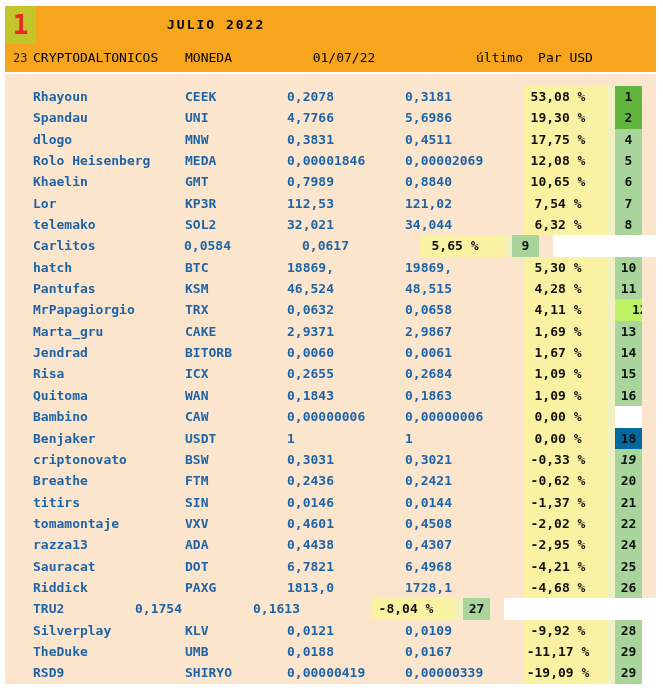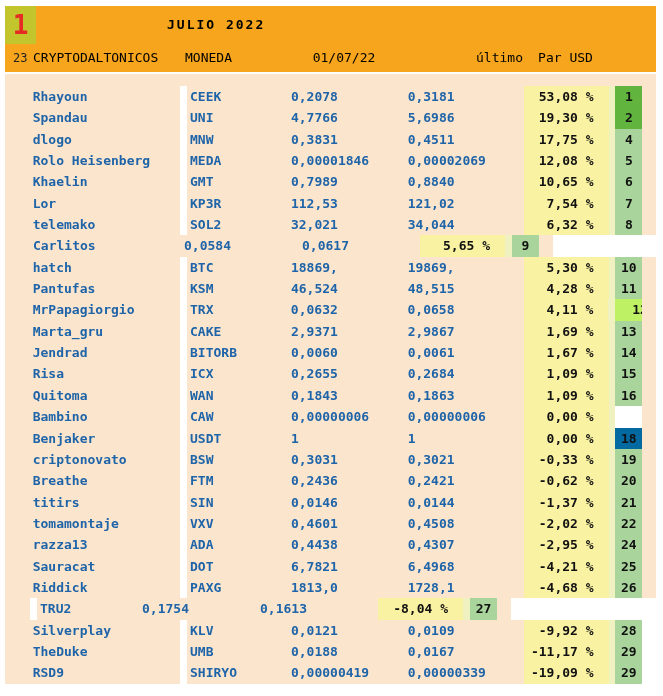--- a/index.html
+++ b/index.html
@@ -49,24 +49,24 @@
   .h-right{width:14px;}
 
   .gap{height:2px;width:651px;background:#ffffff;}
   .blank-row{height:12px;width:651px;background:var(--body-peach,#FCE5CD);}
 
   
   .row{display:flex;height:21.35px;width:651px;font-size:13px;font-weight:bold;line-height:21.35px;}
   .cell{box-sizing:border-box;overflow:hidden;white-space:nowrap;}
   .c-gutter{width:25px;background:var(--body-peach,#FCE5CD);}
   .c-name{width:152px;padding-left:3px;background:var(--body-peach,#FCE5CD);color:var(--value-blue,#1E64A9);}
-  .c-coin{width:103px;padding-left:3px;background:var(--body-peach,#FCE5CD);color:var(--value-blue,#1E64A9);margin-left:7px;}
+  .c-coin{width:103px;padding-left:3px;background:var(--body-peach,#FCE5CD);color:var(--value-blue,#1E64A9);}
   .c-p1{width:118px;padding-left:2px;background:var(--body-peach,#FCE5CD);color:var(--value-blue,#1E64A9);}
   .c-p2{width:120px;padding-left:2px;background:var(--body-peach,#FCE5CD);color:var(--value-blue,#1E64A9);}
-  .c-pct{width:85px;padding-right:15px;text-align:right;background:var(--percent-yellow,#FAF2A3);color:#111;}
+  .c-pct{width:85px;padding-right:15px;text-align:center;background:var(--percent-yellow,#FAF2A3);color:#111;}
   .c-strip{width:7px;background:var(--strip-yellow-green,#EFF1C0);}
   .c-rank{width:27px;text-align:center;color:#111;}
   .c-right{width:14px;}
 </style>
 </head>
 <body>
 
 <div class="sheet">
 
   <div class="title-row">
@@ -281,21 +281,21 @@
         <div class="cell c-right" style="background: rgb(252, 229, 205);"></div>
       </div>
       <div class="row">
         <div class="cell c-gutter"></div>
         <div class="cell c-name">criptonovato</div>
         <div class="cell c-coin">BSW</div>
         <div class="cell c-p1">0,3031</div>
         <div class="cell c-p2">0,3021</div>
         <div class="cell c-pct">-0,33 %</div>
         <div class="cell c-strip"></div>
-        <div class="cell c-rank" style="background: rgb(169, 212, 155);">19</div>
+        <div class="cell c-rank" style="background: rgb(169, 212, 155); font-style: italic;">19</div>
         <div class="cell c-right" style="background: rgb(252, 229, 205);"></div>
       </div>
       <div class="row">
         <div class="cell c-gutter"></div>
         <div class="cell c-name">Breathe</div>
         <div class="cell c-coin">FTM</div>
         <div class="cell c-p1">0,2436</div>
         <div class="cell c-p2">0,2421</div>
         <div class="cell c-pct">-0,62 %</div>
         <div class="cell c-strip"></div>

